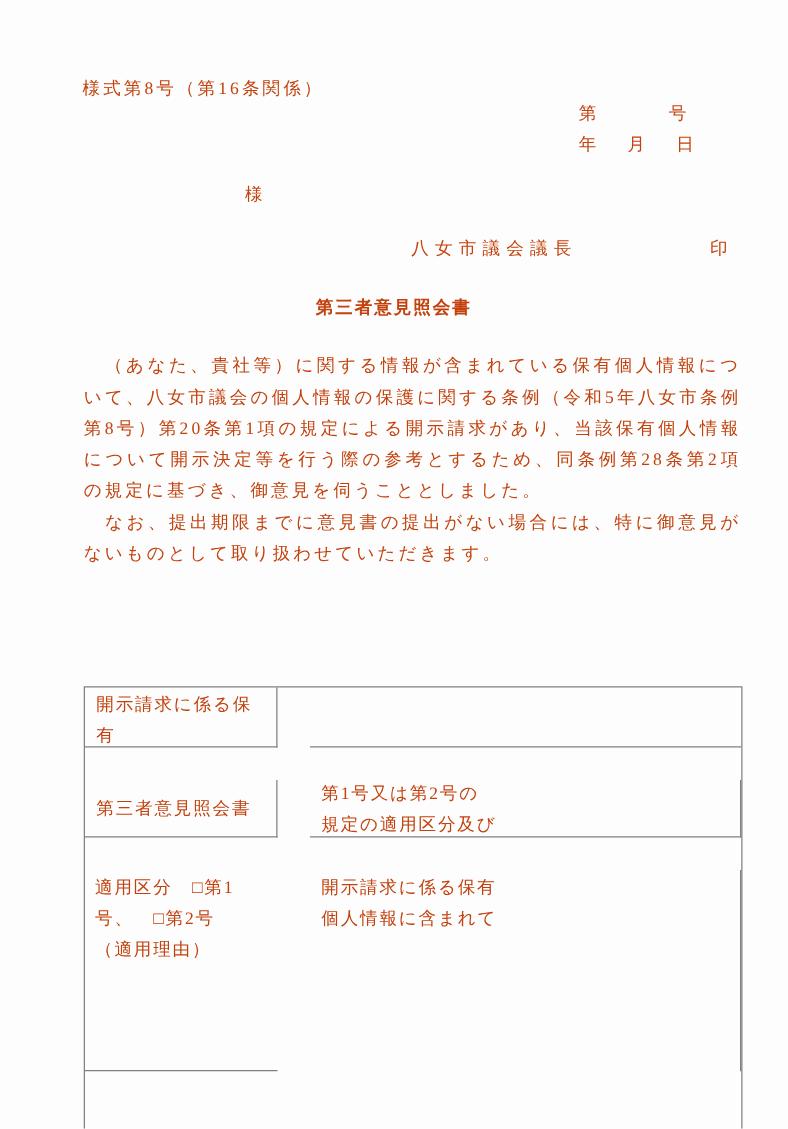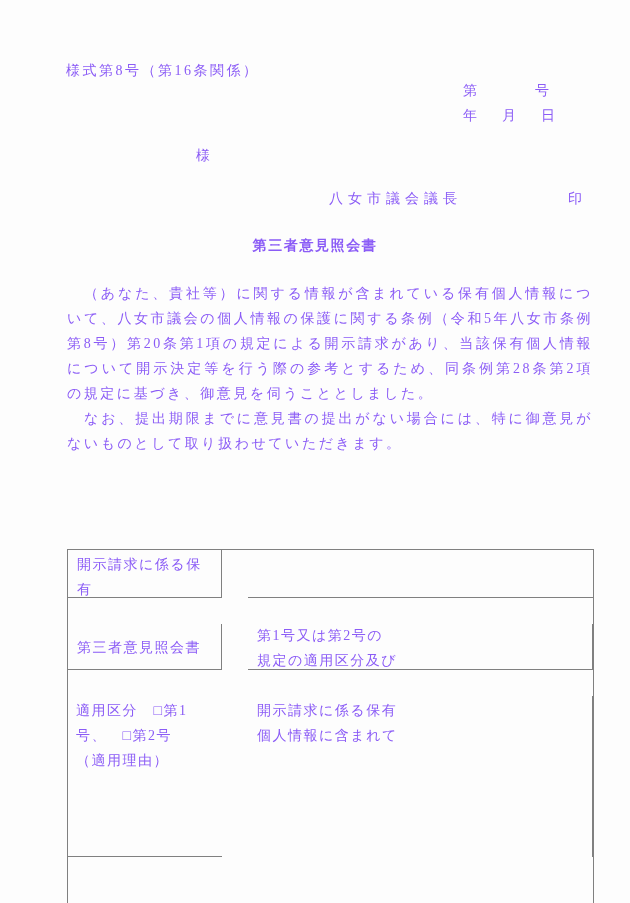--- a/index.html
+++ b/index.html
@@ -5,21 +5,21 @@
   html, body {
     margin: 0;
     padding: 0;
     background: #fdfdfd;
   }
   .page {
     position: relative;
     width: 630px;
     height: 903px;
     background: #fdfdfd;
-    color: #8b5cf6;
+    color: #c2410c;
     font-family: "Liberation Serif", "DejaVu Serif", serif;
     font-size: 14px;
     overflow: hidden;
   }
   .abs { position: absolute; }
 
   .form-number {
     left: 66px; top: 62px;
     letter-spacing: 2.5px;
     white-space: nowrap;

